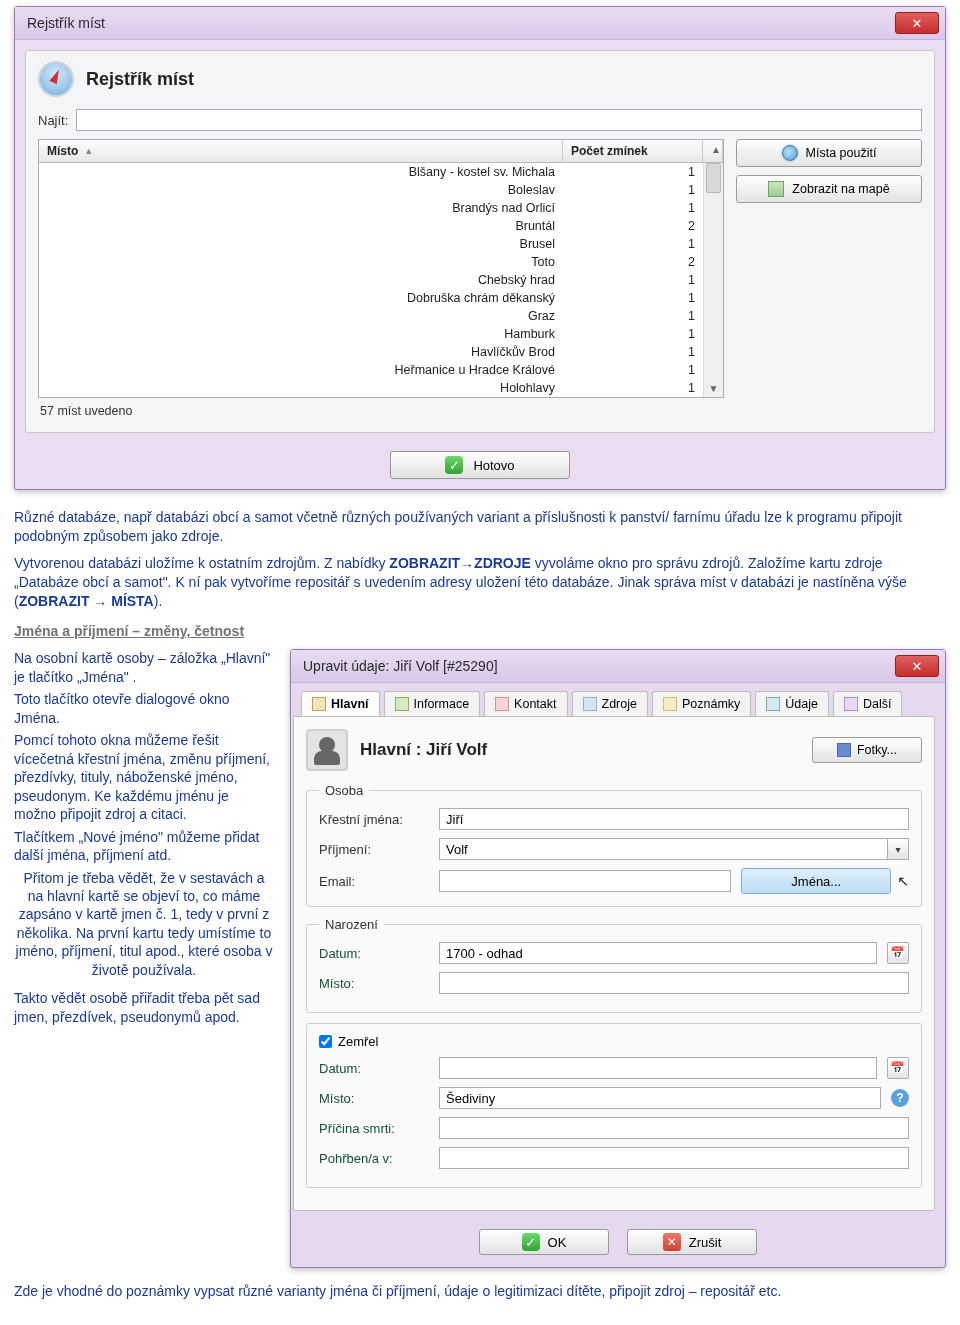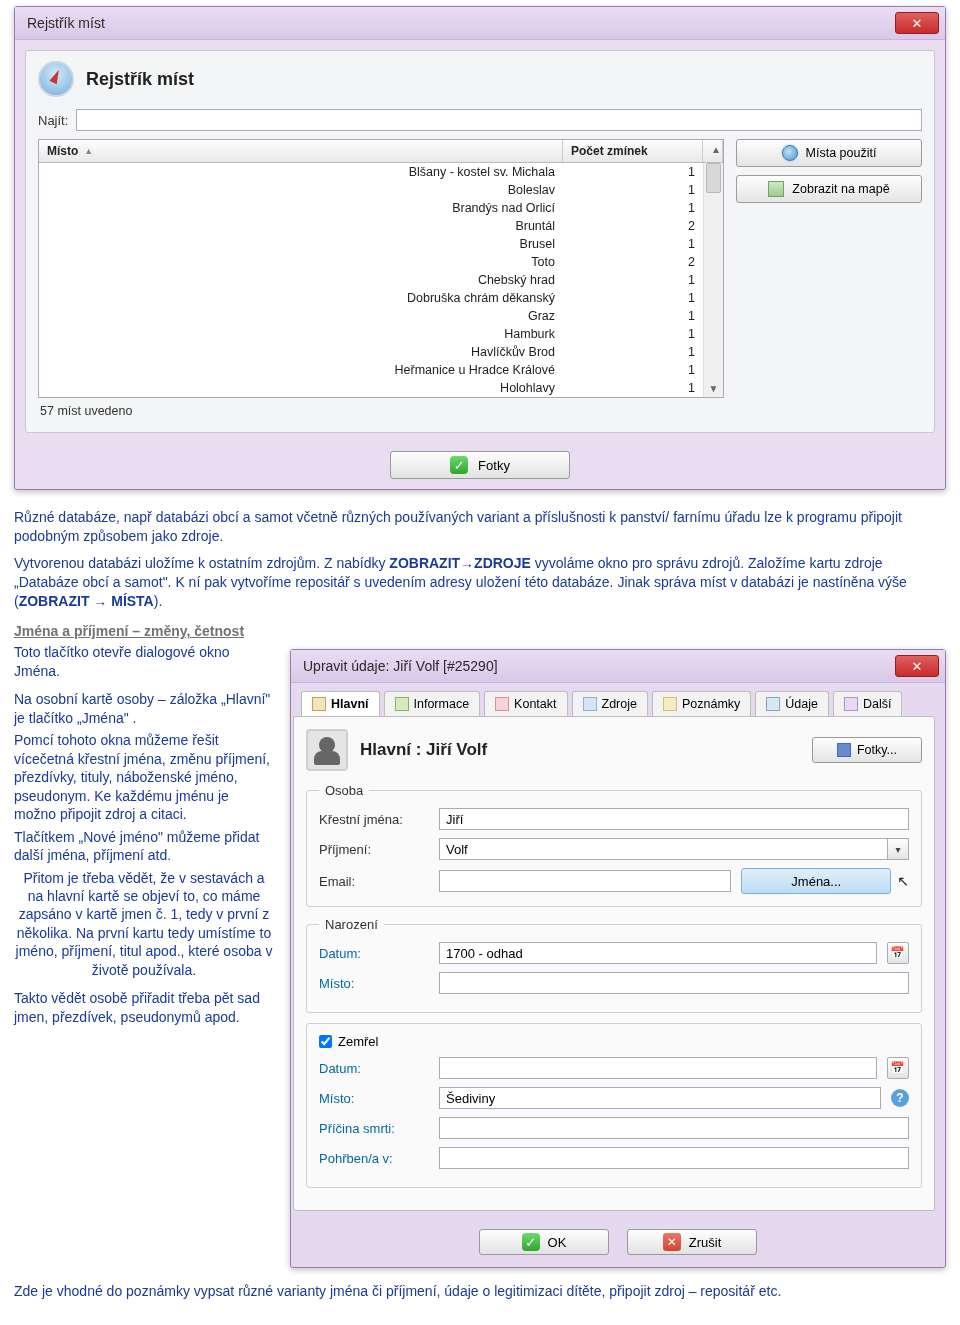--- a/index.html
+++ b/index.html
@@ -87,21 +87,21 @@
   .radio-opt { display:flex; align-items:center; gap:5px; font-size:13px; }
   .txt-input { flex:1; height:22px; border:1px solid #aab; padding:2px 6px; font-size:13px; background:#fff; }
   .combo { display:flex; flex:1; }
   .combo .txt-input { border-right:none; }
   .combo-btn { width:22px; height:22px; border:1px solid #aab; background:linear-gradient(#fefefe,#e4e4e4); display:flex; align-items:center; justify-content:center; font-size:10px; cursor:pointer; color:#444; }
   .email-row { display:flex; align-items:center; gap:10px; margin: 6px 0 2px 0; }
   .email-row label { width:110px; font-size:13px; color:#333; }
   .btn-jmena { width:150px; height:26px; background:linear-gradient(#dfeffb,#bcddf4); border:1px solid #7ab0db; border-radius:3px; font-size:13px; cursor:pointer; display:flex; align-items:center; justify-content:center; }
   .cursor-icon { font-size:14px; color:#222; margin-left:-4px; }
   .date-row { display:flex; align-items:center; gap:10px; margin-bottom:8px; }
-  .date-row label { width:110px; font-size:13px; color:#0369a1; }
+  .date-row label { width:110px; font-size:13px; color:#14532d; }
   .chk-row { display:flex; align-items:center; gap:6px; font-size:13px; margin-bottom:8px; }
   .small-btn { width:22px; height:22px; border:1px solid #aab; background:linear-gradient(#fefefe,#e4e4e4); border-radius:2px; display:flex; align-items:center; justify-content:center; cursor:pointer; font-size:12px; }
   .dialog2-footer { display:flex; justify-content:center; gap:18px; padding:8px 0 12px 0; }
   .btn-ok, .btn-cancel2 { width:130px; height:26px; background:linear-gradient(#fefefe,#e2e2e2); border:1px solid #999; border-radius:3px; display:flex; align-items:center; justify-content:center; gap:8px; font-size:13px; cursor:pointer; }
   .x-icon { width:18px; height:18px; background:linear-gradient(#e76,#c43); border-radius:3px; color:#fff; display:flex; align-items:center; justify-content:center; font-size:12px; }
   .sort-arrow { color:#888; font-size:9px; }
   .help-icon { width:18px; height:18px; border-radius:50%; background:#5aa0de; color:#fff; display:flex; align-items:center; justify-content:center; font-size:12px; font-weight:bold; cursor:pointer; }
 </style>
 </head>
 <body>
@@ -202,40 +202,40 @@
           <span class="bicon icon-map"></span>
           <span>Zobrazit na mapě</span>
         </div>
       </div>
     </div>
     <div class="status-row">57 míst uvedeno</div>
   </div>
   <div class="dialog1-footer">
     <div class="btn-hotovo">
       <span class="check-icon">✓</span>
-      <span>Fotky</span>
+      <span>Hotovo</span>
     </div>
   </div>
 </div>
 
 <div class="doc-text">
   <p>Různé databáze, např databázi obcí a samot včetně různých používaných variant a příslušnosti k panství/ farnímu úřadu lze k programu připojit podobným způsobem jako zdroje.</p>
   <p>
     <span>Vytvorenou databázi uložíme k ostatním zdrojům. Z nabídky </span><span class="blueb">ZOBRAZIT→ZDROJE</span><span> vyvoláme okno pro správu zdrojů. Založíme kartu zdroje „Databáze obcí a samot". K ní pak vytvoříme repositář s uvedením adresy uložení této databáze. Jinak správa míst v databázi je nastíněna výše (</span><span class="blueb">ZOBRAZIT → MÍSTA</span><span>).</span>
   </p>
 </div>
 
 <div class="doc-text" style="margin-top:12px;margin-bottom:6px;">
   <p><span class="redb u">Jména a příjmení – změny, četnost</span></p>
 </div>
 
 <div class="two-col">
   <div class="col-left">
+    <p><span>Na osobní kartě osoby – záložka „</span><span class="blueb">Hlavní</span><span>" je tlačítko „</span><span class="redb">Jména</span><span>" .</span></p>
     <p style="margin-top:-6px;"><span>Toto tlačítko otevře dialogové okno </span><span class="blueb">Jména</span><span>.</span></p>
-    <p><span>Na osobní kartě osoby – záložka „</span><span class="blueb">Hlavní</span><span>" je tlačítko „</span><span class="redb">Jména</span><span>" .</span></p>
     <p style="margin-top:-6px;">Pomcí tohoto okna můžeme řešit vícečetná křestní jména, změnu příjmení, přezdívky, tituly, náboženské jméno, pseudonym. Ke každému jménu je možno připojit zdroj a citaci.</p>
     <p style="margin-top:-6px;"><span>Tlačítkem „</span><span class="redb">Nové jméno</span><span>" můžeme přidat další jména, příjmení atd.</span></p>
     <p style="margin-top:-6px;text-align:center;">Přitom je třeba vědět, že v sestavách a na hlavní kartě se objeví to, co máme zapsáno v kartě jmen č. 1, tedy v první z několika. Na první kartu tedy umístíme to jméno, příjmení, titul apod., které osoba v životě používala.</p>
     <p>Takto vědět osobě přiřadit třeba pět sad jmen, přezdívek, pseudonymů apod.</p>
   </div>
 
   <div class="dialog2">
     <div class="titlebar2">
       <span class="title">Upravit údaje: Jiří Volf [#25290]</span>
       <div class="close-btn">✕</div>

